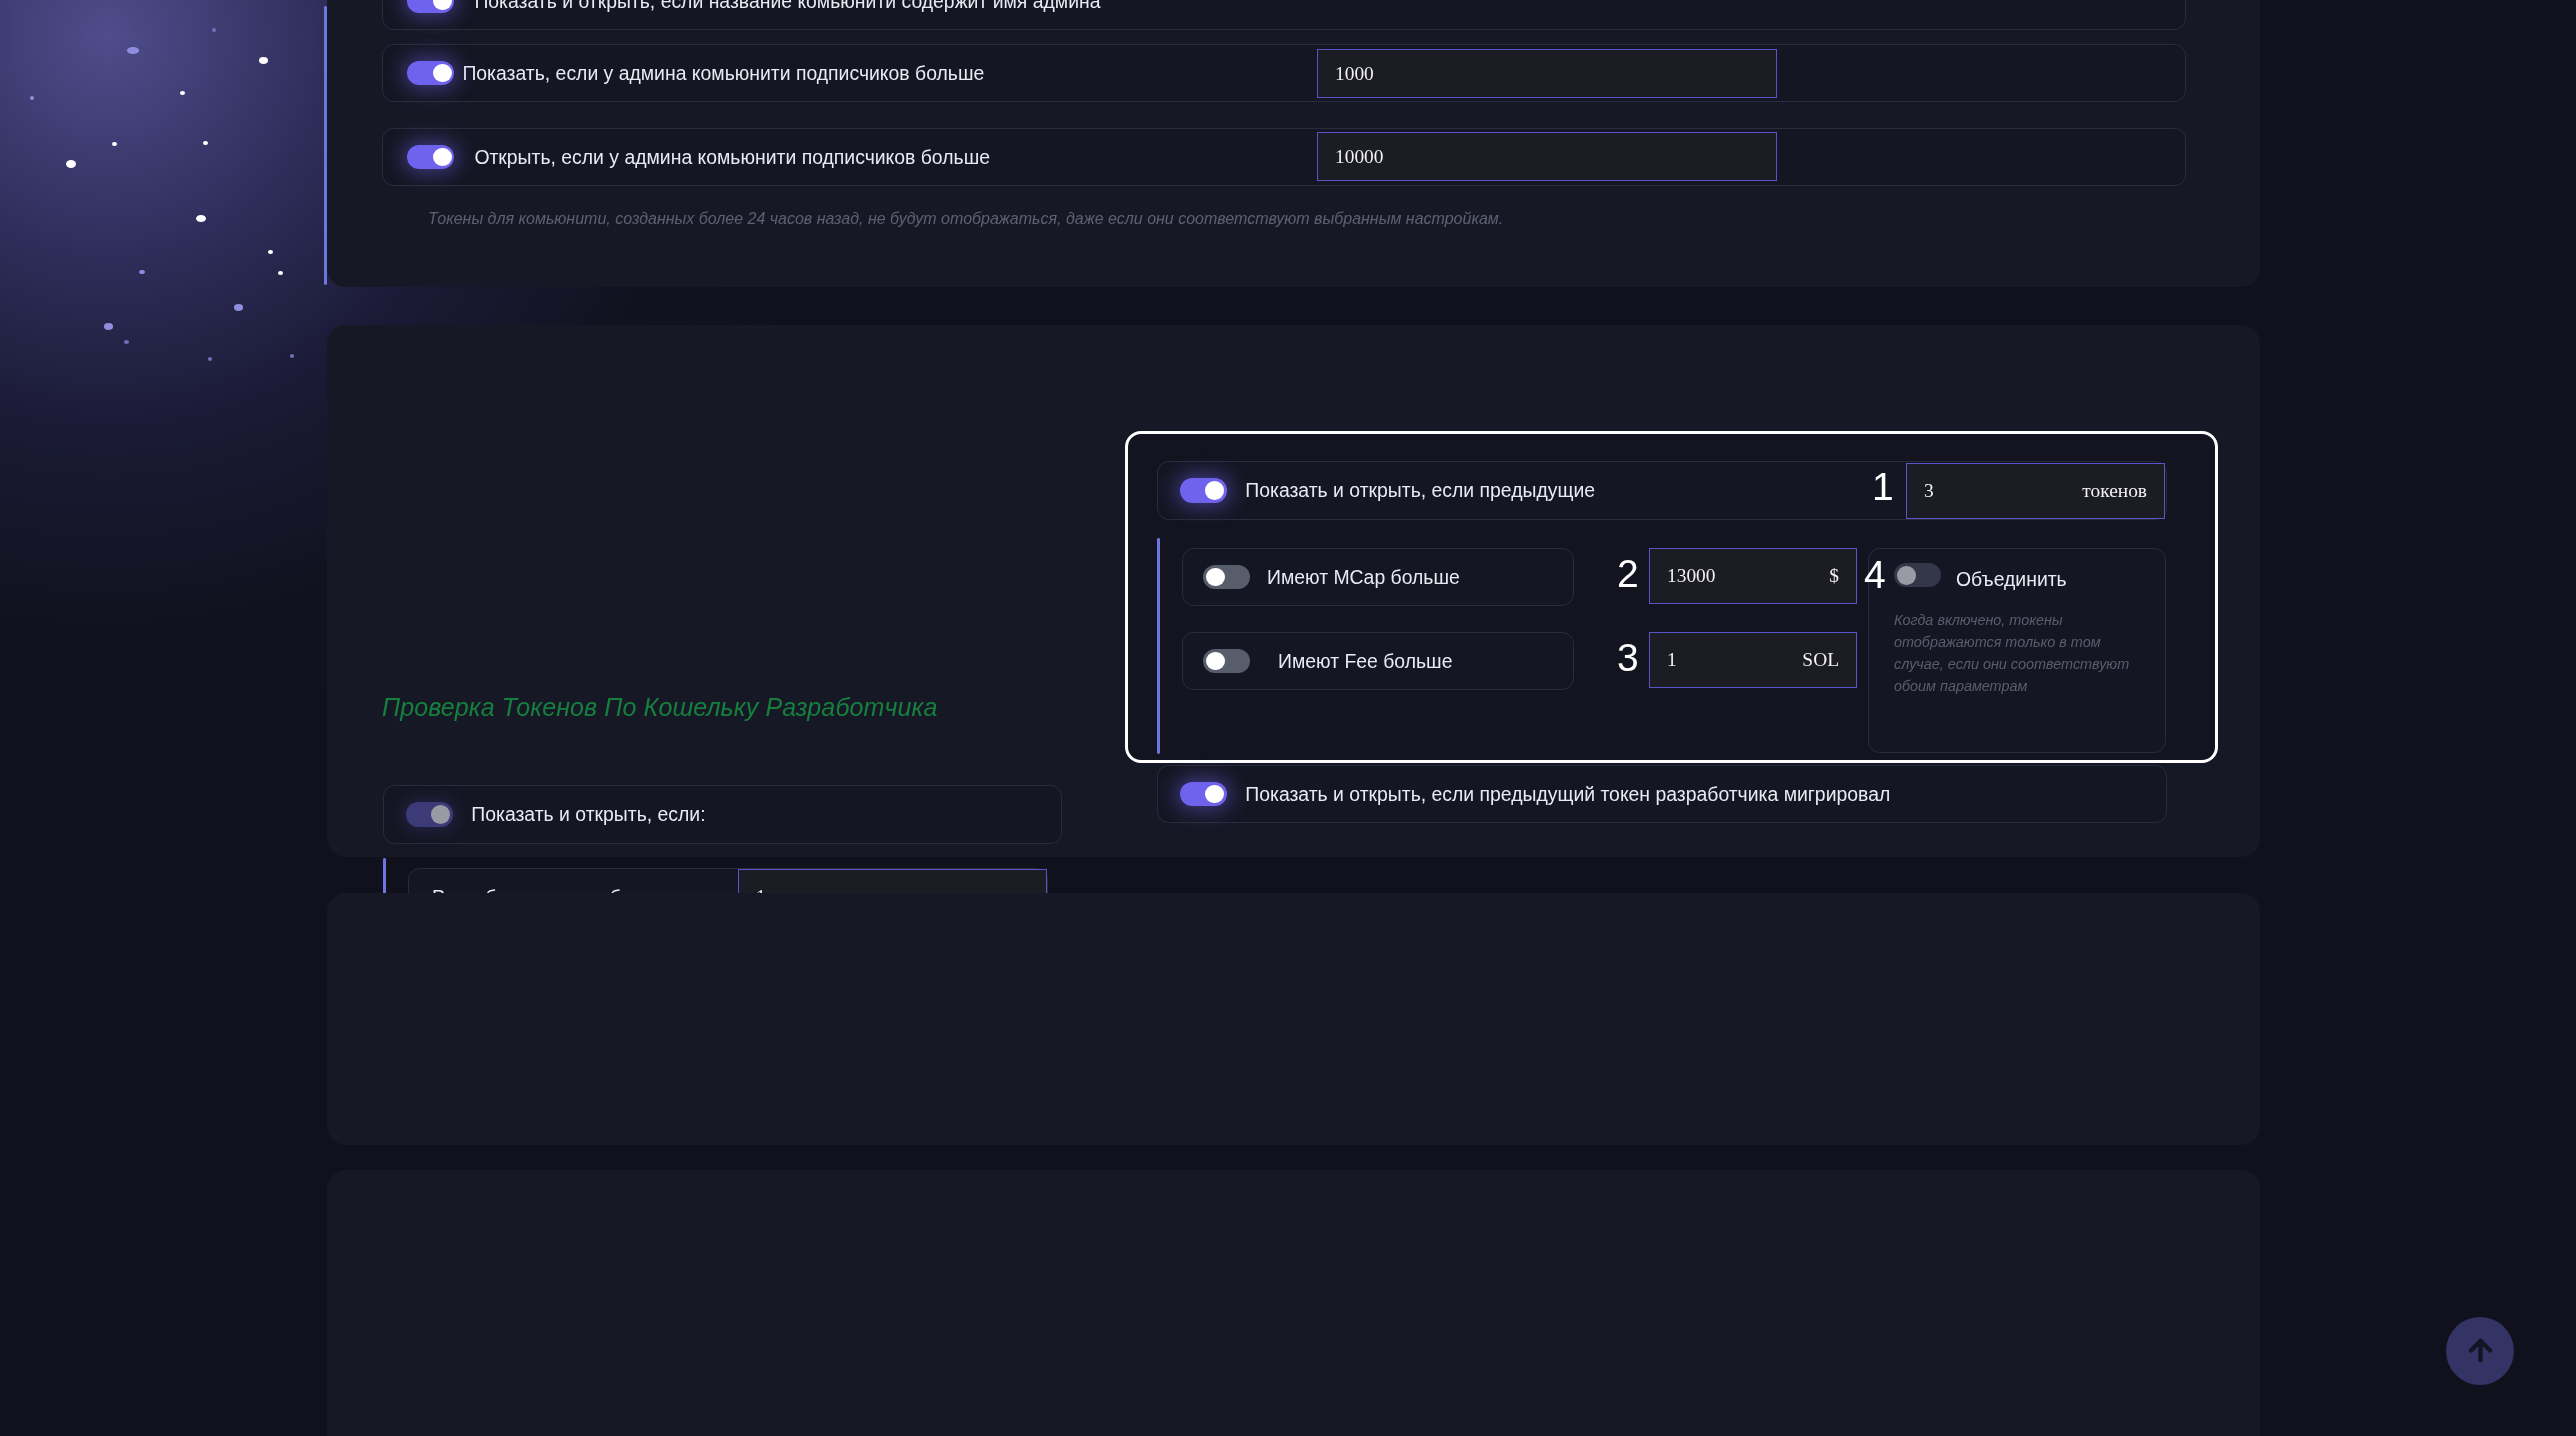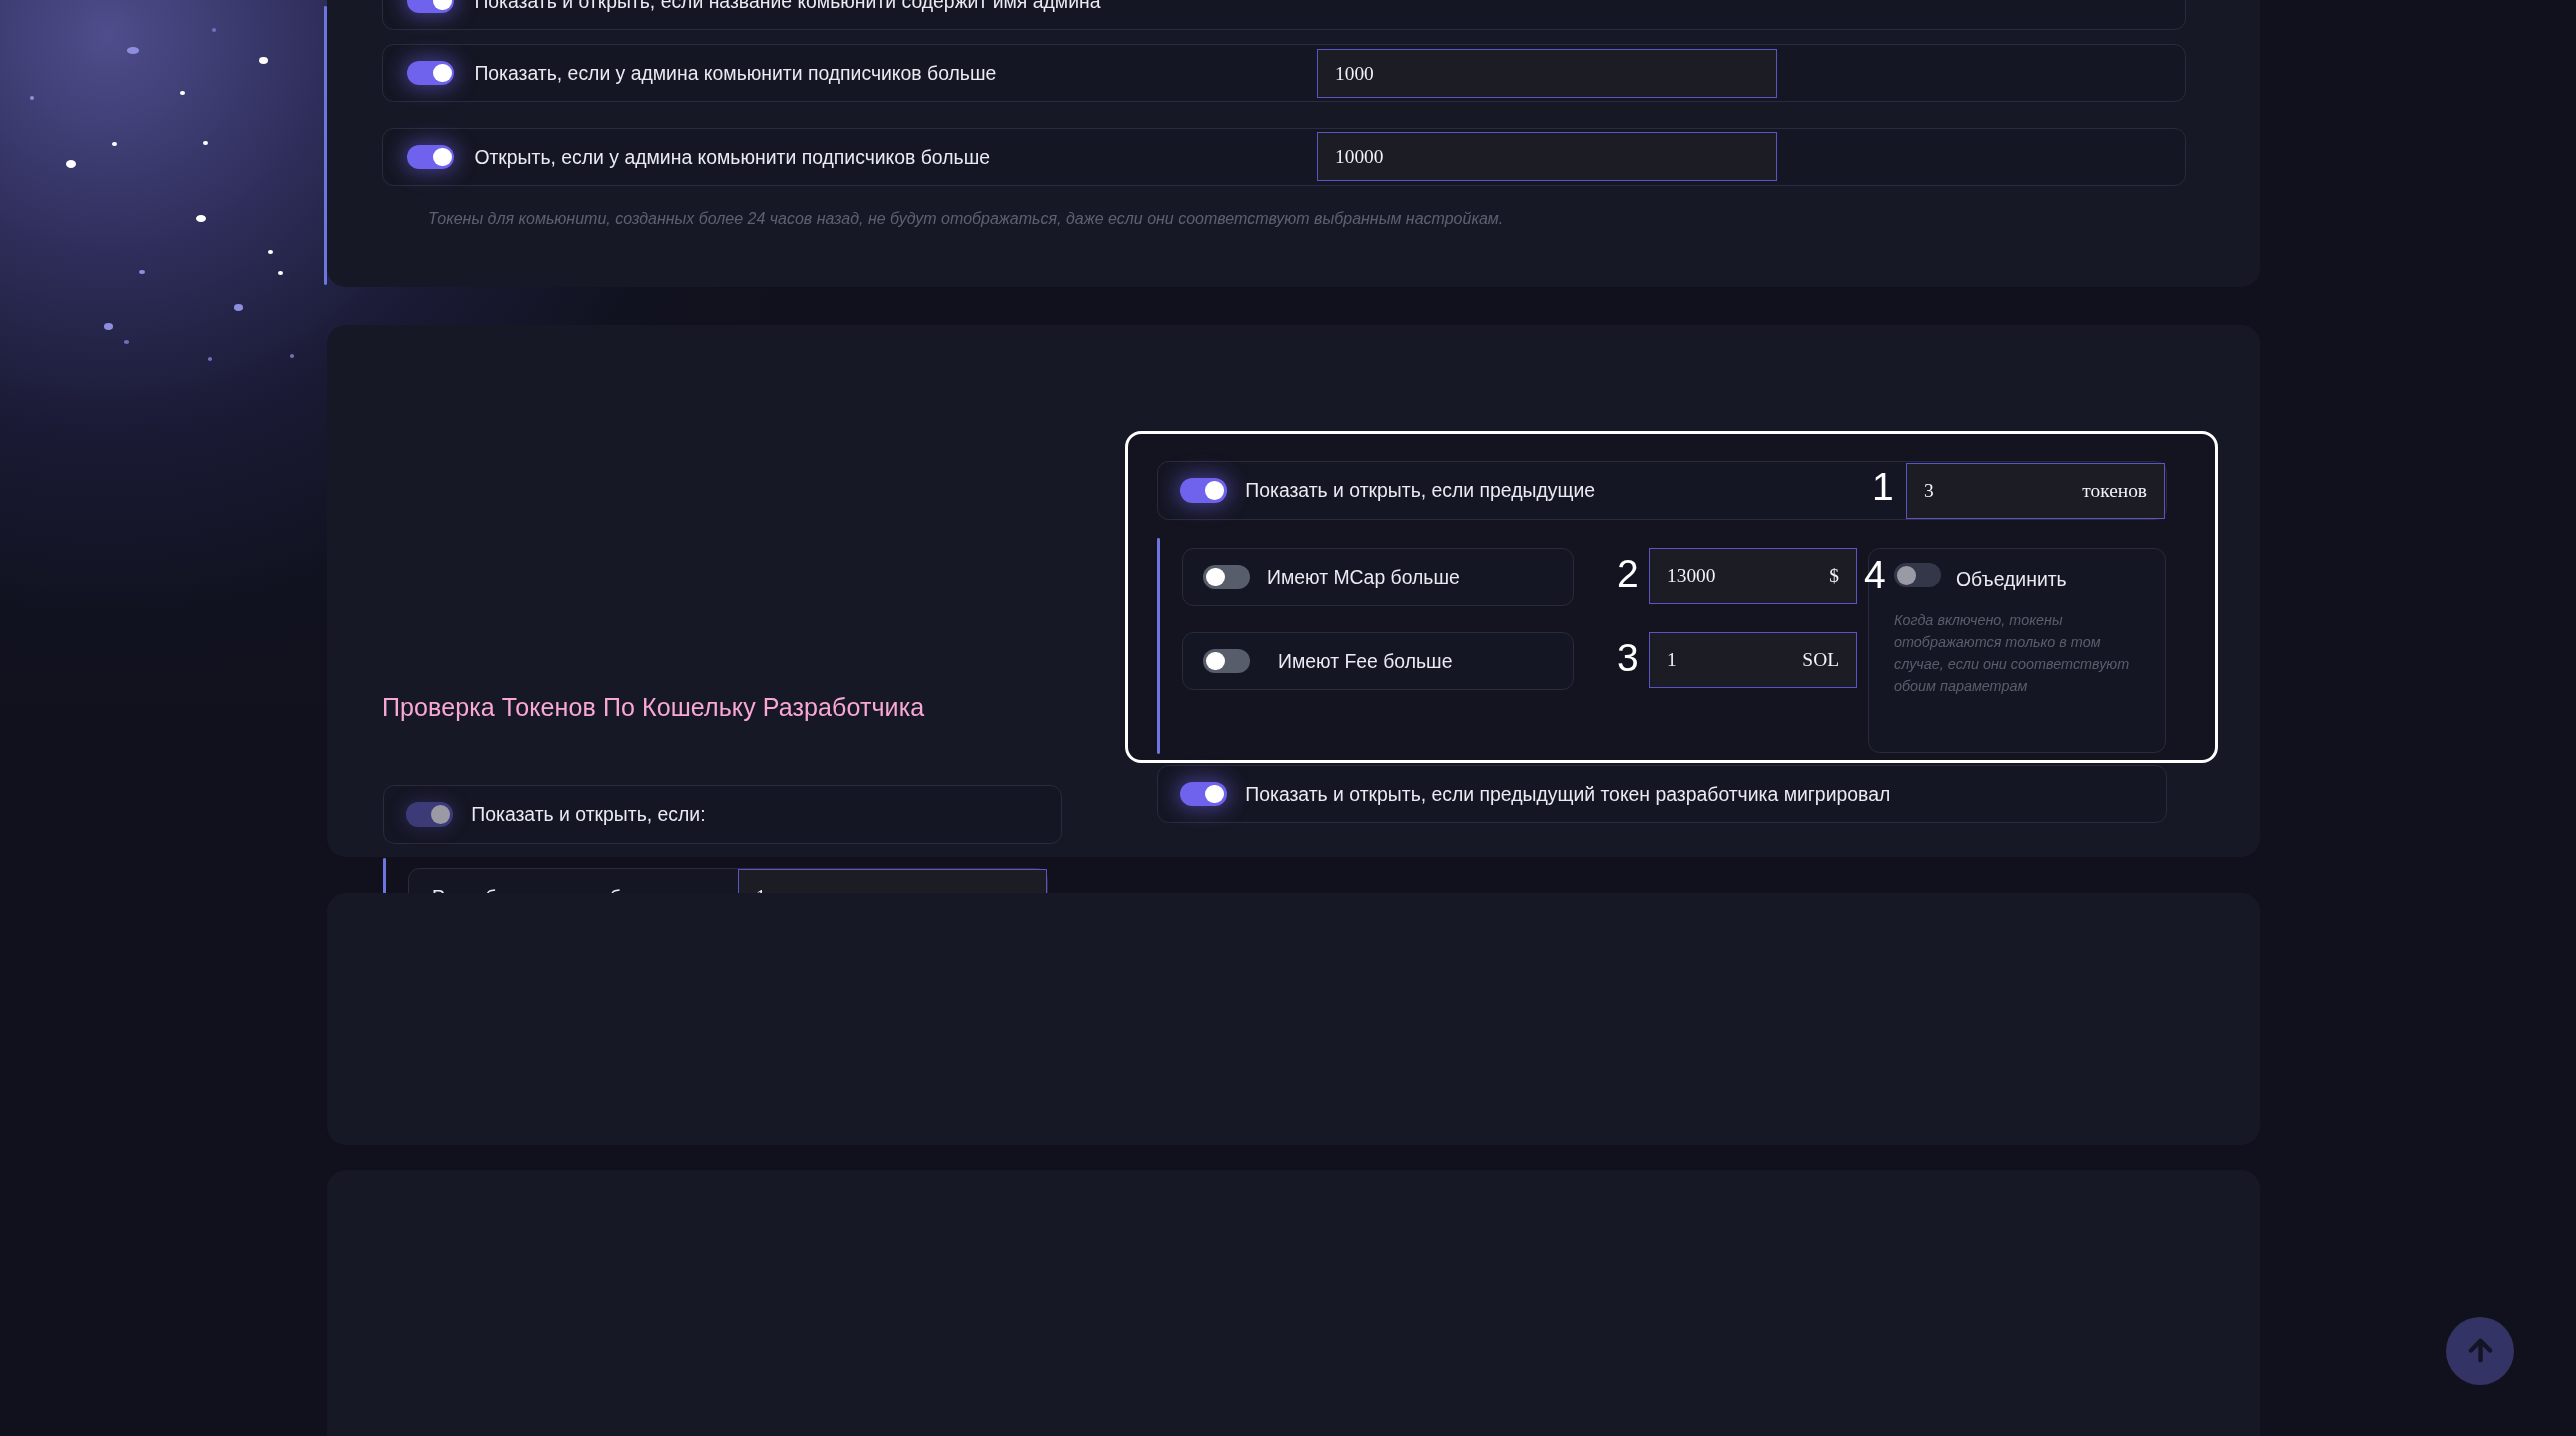--- a/index.html
+++ b/index.html
@@ -30,25 +30,26 @@
   
   #page{position:absolute;left:0;top:0;width:2576px;height:1436px;}
   .card{
     position:absolute;
     background:#171826;
     border-radius:18.7px;
   }
 
   .section-title{
     position:absolute;
-    color:#f9a8d4;
+    color:#15803d;
     font-size:25px;
     font-weight:400;
     letter-spacing:0.1px;
     white-space:nowrap;
+    font-style:italic;
   }
 
   
   .row{
     position:absolute;
     background:#151623;
     border:0.7px solid #2a2b3c;
     border-radius:11.5px;
     display:flex;align-items:center;
     box-sizing:border-box;
@@ -177,21 +178,21 @@
   <div class="card" style="left:327px;top:-259px;width:1933px;height:546px;">
     <div class="accent-bar" style="left:-2.9px;top:265px;width:2.9px;height:279px;"></div>
 
     <div class="row" style="left:55px;top:231px;width:1804px;height:58px;padding-left:24.4px;gap:20px;">
       <div class="toggle on">
           <span class="knob"></span>
         </div>
       <span class="row-label">Показать и открыть, если название комьюнити содержит имя админа</span>
     </div>
 
-    <div class="row" style="left:55px;top:303px;width:1804px;height:58px;padding-left:24.4px;gap:20px;">
+    <div class="row" style="left:55px;top:303px;width:1804px;height:58px;padding-left:24.4px;gap:8px;">
       <div class="toggle on">
           <span class="knob"></span>
         </div>
       <span class="row-label">Показать, если у админа комьюнити подписчиков больше</span>
     </div>
     <div class="num-input" style="left:990px;top:308px;width:460px;height:49px;">
       <span class="val">1000</span>
     </div>
 
     <div class="row" style="left:55px;top:387px;width:1804px;height:58px;padding-left:24.4px;gap:20px;">

